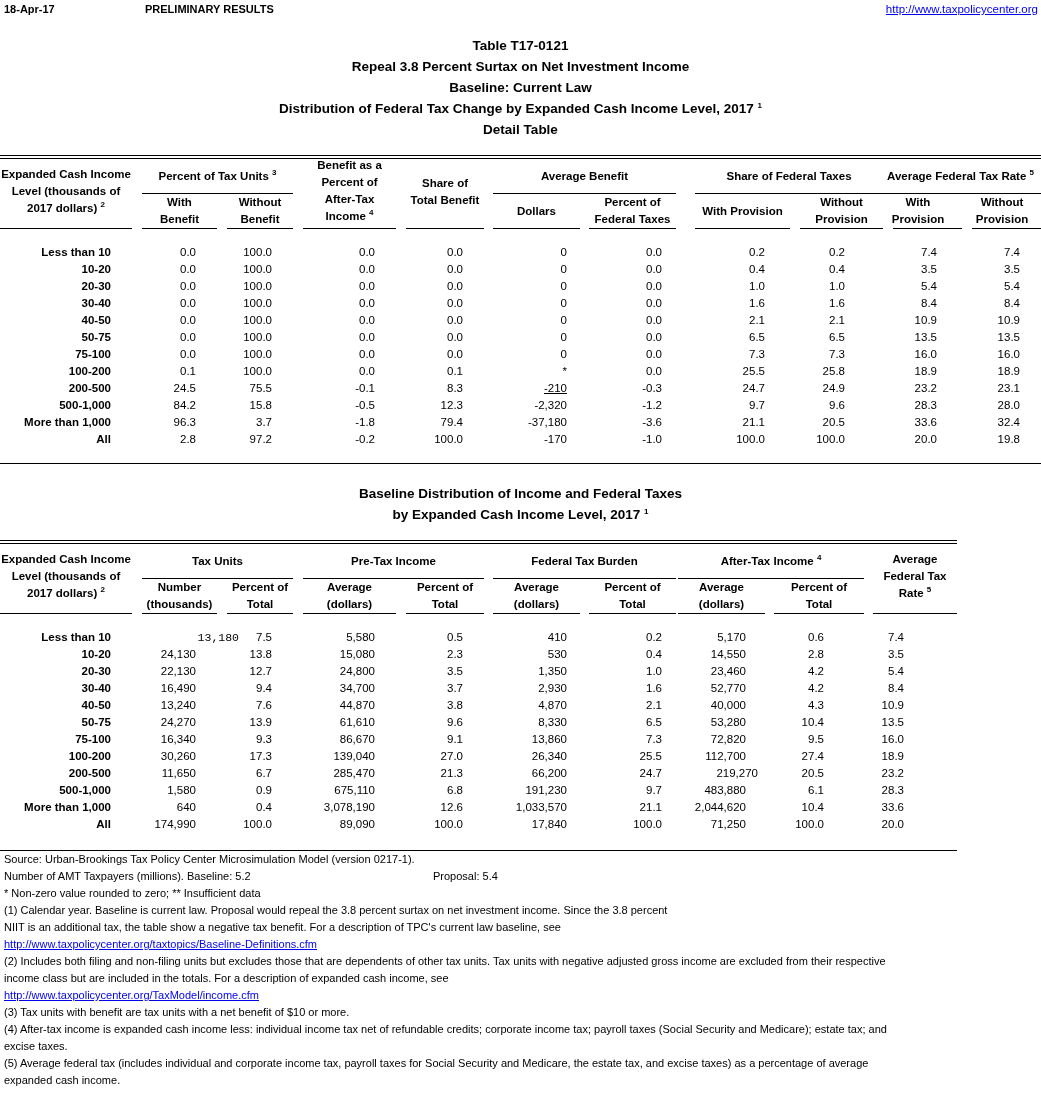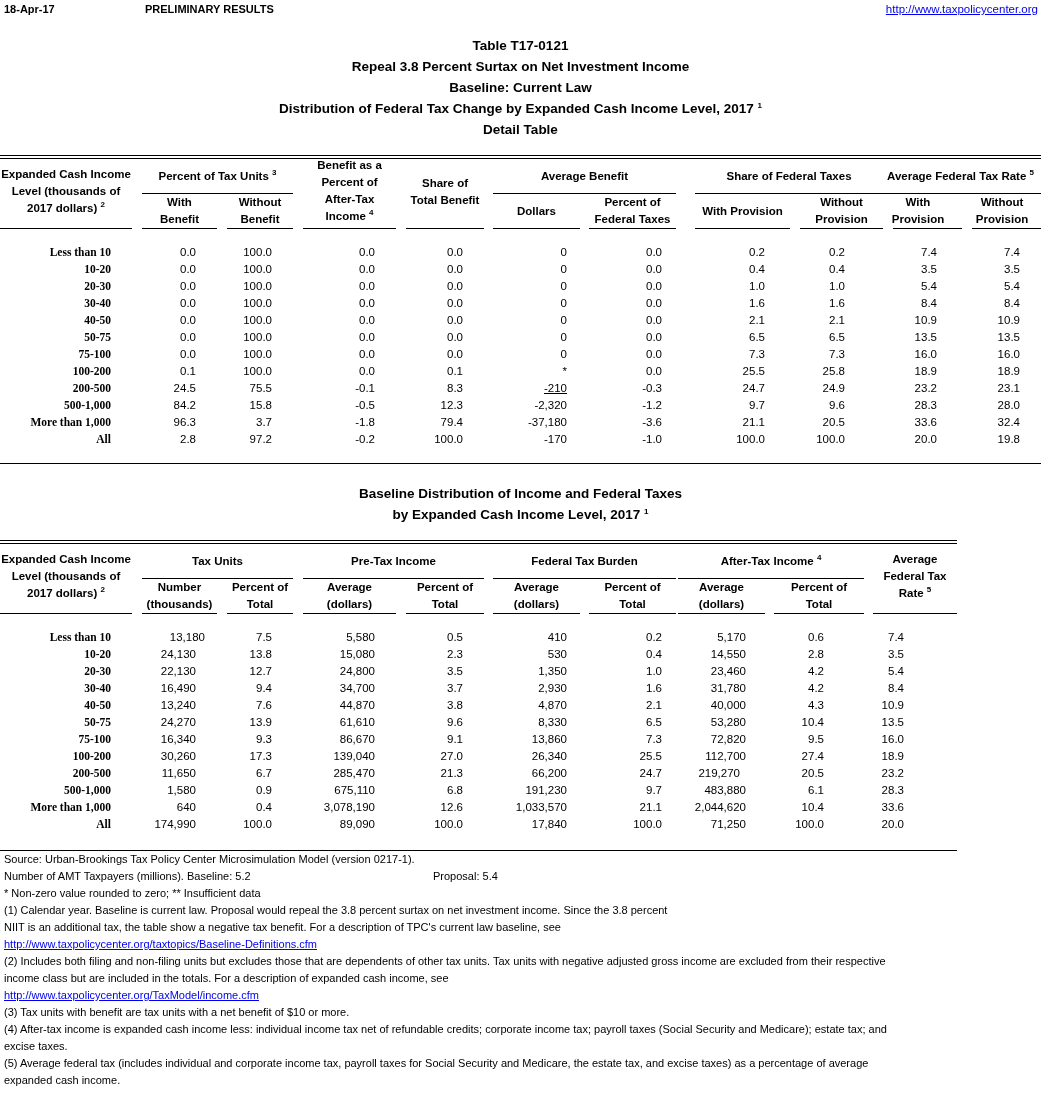--- a/index.html
+++ b/index.html
@@ -8,21 +8,21 @@
   .abs { position: absolute; white-space: nowrap; }
   .topbar { font-size: 11px; font-weight: bold; }
   .link { color: #0000ee; text-decoration: underline; }
   .title { left: 0; width: 1041px; text-align: center; font-weight: bold; font-size: 13.5px; }
   .hline { position: absolute; height: 0; border-top: 1.5px solid #000; }
   .dline { position: absolute; height: 2px; border-top: 1.5px solid #000; border-bottom: 1.5px solid #000; }
   .hdr { font-weight: bold; font-size: 11.5px; text-align: center; line-height: 17px; position: absolute; }
   sup { font-size: 8px; vertical-align: super; line-height: 0; }
   .row { position: absolute; left: 0; width: 1041px; height: 17px; font-size: 11.5px; }
   .row span { position: absolute; text-align: right; }
-  .lbl { font-weight: bold; font-family: Liberation Serif, serif; }
+  .lbl { font-weight: bold; }
   .foot { position: absolute; left: 4px; font-size: 11px; line-height: 17px; white-space: nowrap; }
 </style>
 </head>
 <body>
 
 <div class="abs topbar" style="left:4px; top:3px;">18-Apr-17</div>
 <div class="abs topbar" style="left:145px; top:3px;">PRELIMINARY RESULTS</div>
 <div class="abs link" style="right:3px; top:3px; font-size:11.5px;">http://www.taxpolicycenter.org</div>
 
 <div class="abs title" style="top:38px;">Table T17-0121</div>
@@ -333,21 +333,21 @@
   <div class="hline" style="left:406px; top:613px; width:78px;"></div>
   <div class="hline" style="left:493px; top:613px; width:87px;"></div>
   <div class="hline" style="left:589px; top:613px; width:87px;"></div>
   <div class="hline" style="left:678px; top:613px; width:87px;"></div>
   <div class="hline" style="left:774px; top:613px; width:90px;"></div>
   <div class="hline" style="left:873px; top:613px; width:84px;"></div>
 
   <div id="t2rows">
       <div class="row" style="top: 631px;">
         <span class="lbl" style="right: 930px;">Less than 10</span>
-        <span style="right: 836px;">13,180</span>
+        <span style="right: 802px; font-family: Liberation Mono, monospace;">13,180</span>
         <span style="right: 769px;">7.5</span>
         <span style="right: 666px;">5,580</span>
         <span style="right: 578px;">0.5</span>
         <span style="right: 474px;">410</span>
         <span style="right: 379px;">0.2</span>
         <span style="right: 295px;">5,170</span>
         <span style="right: 217px;">0.6</span>
         <span style="right: 137px;">7.4</span>
       </div>
       <div class="row" style="top: 648px;">
@@ -375,21 +375,21 @@
         <span style="right: 137px;">5.4</span>
       </div>
       <div class="row" style="top: 682px;">
         <span class="lbl" style="right: 930px;">30-40</span>
         <span style="right: 845px;">16,490</span>
         <span style="right: 769px;">9.4</span>
         <span style="right: 666px;">34,700</span>
         <span style="right: 578px;">3.7</span>
         <span style="right: 474px;">2,930</span>
         <span style="right: 379px;">1.6</span>
-        <span style="right: 295px;">31,780</span>
+        <span style="right: 295px;">52,770</span>
         <span style="right: 217px;">4.2</span>
         <span style="right: 137px;">8.4</span>
       </div>
       <div class="row" style="top: 699px;">
         <span class="lbl" style="right: 930px;">40-50</span>
         <span style="right: 845px;">13,240</span>
         <span style="right: 769px;">7.6</span>
         <span style="right: 666px;">44,870</span>
         <span style="right: 578px;">3.8</span>
         <span style="right: 474px;">4,870</span>
@@ -435,21 +435,21 @@
         <span style="right: 137px;">18.9</span>
       </div>
       <div class="row" style="top: 767px;">
         <span class="lbl" style="right: 930px;">200-500</span>
         <span style="right: 845px;">11,650</span>
         <span style="right: 769px;">6.7</span>
         <span style="right: 666px;">285,470</span>
         <span style="right: 578px;">21.3</span>
         <span style="right: 474px;">66,200</span>
         <span style="right: 379px;">24.7</span>
-        <span style="right: 301px; margin-left: 16px;">219,270</span>
+        <span style="right: 283px; margin-left: 16px;">219,270</span>
         <span style="right: 217px;">20.5</span>
         <span style="right: 137px;">23.2</span>
       </div>
       <div class="row" style="top: 784px;">
         <span class="lbl" style="right: 930px;">500-1,000</span>
         <span style="right: 845px;">1,580</span>
         <span style="right: 769px;">0.9</span>
         <span style="right: 666px;">675,110</span>
         <span style="right: 578px;">6.8</span>
         <span style="right: 474px;">191,230</span>

